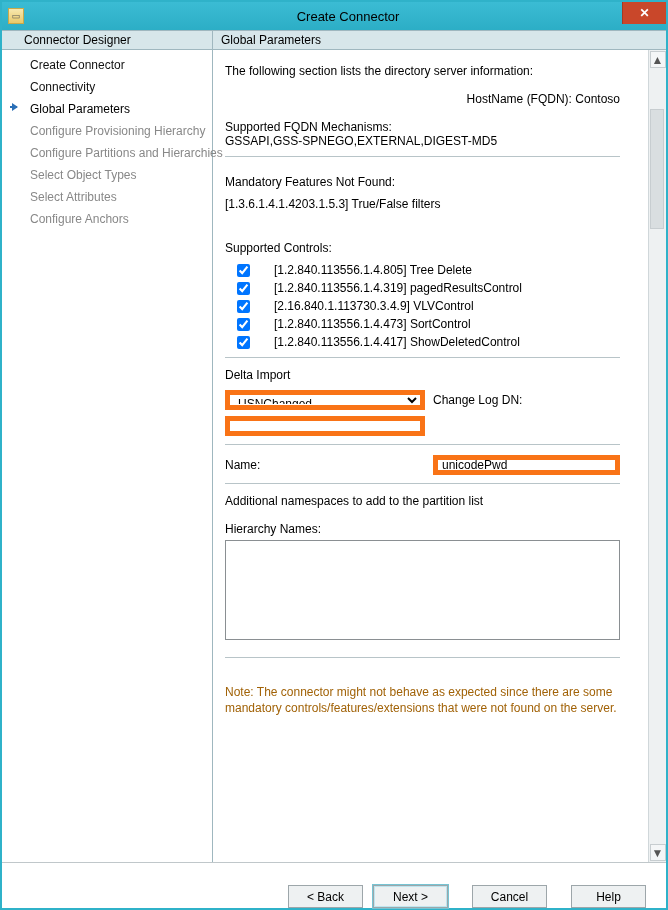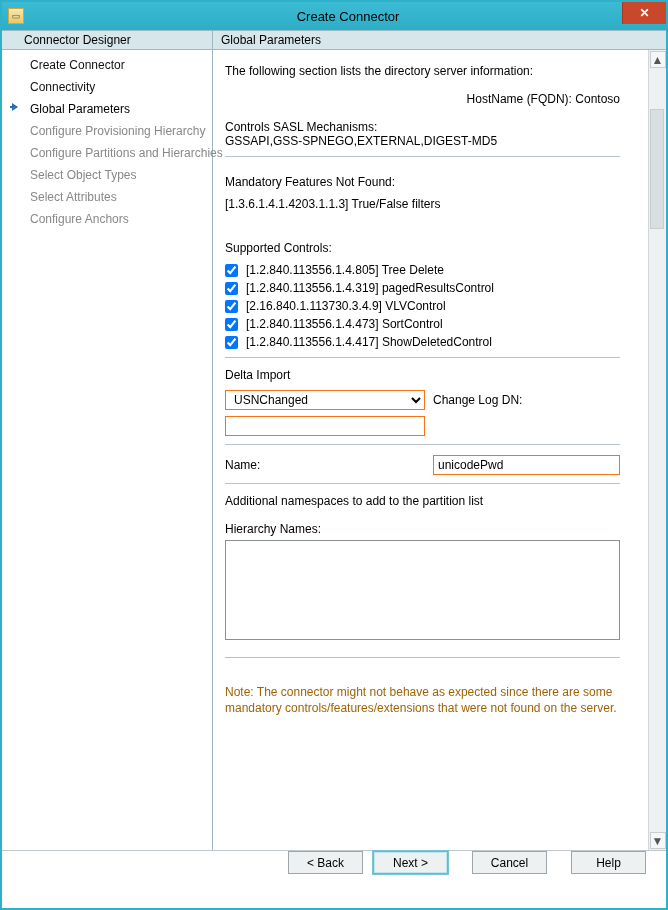--- a/index.html
+++ b/index.html
@@ -75,41 +75,41 @@
   .vscrollbar .sb-thumb {
     position: absolute; left: 0; width: 14px; border: 1px solid #c7cdd0; background: #d9dee0;
   }
   .intro { margin: 4px 0 14px 0; }
   .kv-row { margin: 4px 0; text-align: right; }
   .kv-row .k { display: inline-block; min-width: 118px; }
   hr.sep { border: none; border-top: 1px solid #b8c4c8; margin: 8px 0 10px 0; }
 
   .heading { margin: 2px 0 8px 0; }
 
-  .chk-row { display: flex; align-items: center; margin: 4px 0; }
+  .chk-row { display: flex; align-items: center; margin: 4px 12px; gap: 16px; }
   .chk-row input[type=checkbox] { margin: 0 8px 0 0; width: 13px; height: 13px; }
   .chk-row .lbl { }
 
   .form-grid { display: grid; grid-template-columns: 150px 1fr; row-gap: 6px; column-gap: 8px; align-items: center; margin: 8px 0; }
   .form-grid .k { }
   .form-grid select, .form-grid input[type=text] {
-    width: 100%; height: 20px; border: 1px solid #f97316; background: #fff;
+    width: 100%; height: 20px; border: 5px solid #f97316; background: #fff;
     padding: 1px 4px; font-size: 12px;
   }
   .form-grid.narrow { grid-template-columns: 200px 1fr; }
 
   .multiline {
     width: 100%; height: 100px; border: 1px solid #8a8f92; background: #fff;
     resize: none; font-size: 12px; padding: 2px 4px;
   }
 
   .note { margin-top: 26px; color: #a16207; line-height: 16px; }
 
   .button-bar {
-    height: 58px; border-top: 1px solid #c0c7ca; display: flex; align-items: flex-start;
+    height: 46px; border-top: 1px solid #c0c7ca; display: flex; align-items: flex-end;
     justify-content: flex-end; padding: 0 20px; gap: 10px;
   }
   .button-bar .gap { width: 4px; }
   .btn {
     min-width: 75px; height: 23px; background: #eef1f2; border: 1px solid #9da6aa;
     padding: 0 12px; display: inline-flex; align-items: center; justify-content: center;
     cursor: default; font-size: 12px;
   }
   .btn.focus { outline: 1px solid #77c4d3; box-shadow: inset 0 0 0 1px #bfe6ef; }
 
@@ -151,28 +151,28 @@
 
           <div class="intro">The following section lists the directory server information:</div>
 
           <div class="kv-row">
             <span class="k">HostName (FQDN):</span>
             <span>Contoso</span>
           </div>
 
           <div style="height:10px"></div>
 
-          <div>Controls SASL Mechanisms:</div>
+          <div>Supported FQDN Mechanisms:</div>
           <div>GSSAPI,GSS-SPNEGO,EXTERNAL,DIGEST-MD5</div>
 
           <hr class="sep">
 
           <div style="height:6px"></div>
           <div class="heading">Mandatory Features Not Found:</div>
-          <div>[1.3.6.1.4.1.4203.1.1.3] True/False filters</div>
+          <div>[1.3.6.1.4.1.4203.1.5.3] True/False filters</div>
 
           <div style="height:28px"></div>
 
           <div class="heading">Supported Controls:</div>
           <div id="controls-list">
               <div class="chk-row">
                 <input type="checkbox" checked="" style="">
                 <span class="lbl">[1.2.840.113556.1.4.805] Tree Delete</span>
               </div>
               <div class="chk-row">

